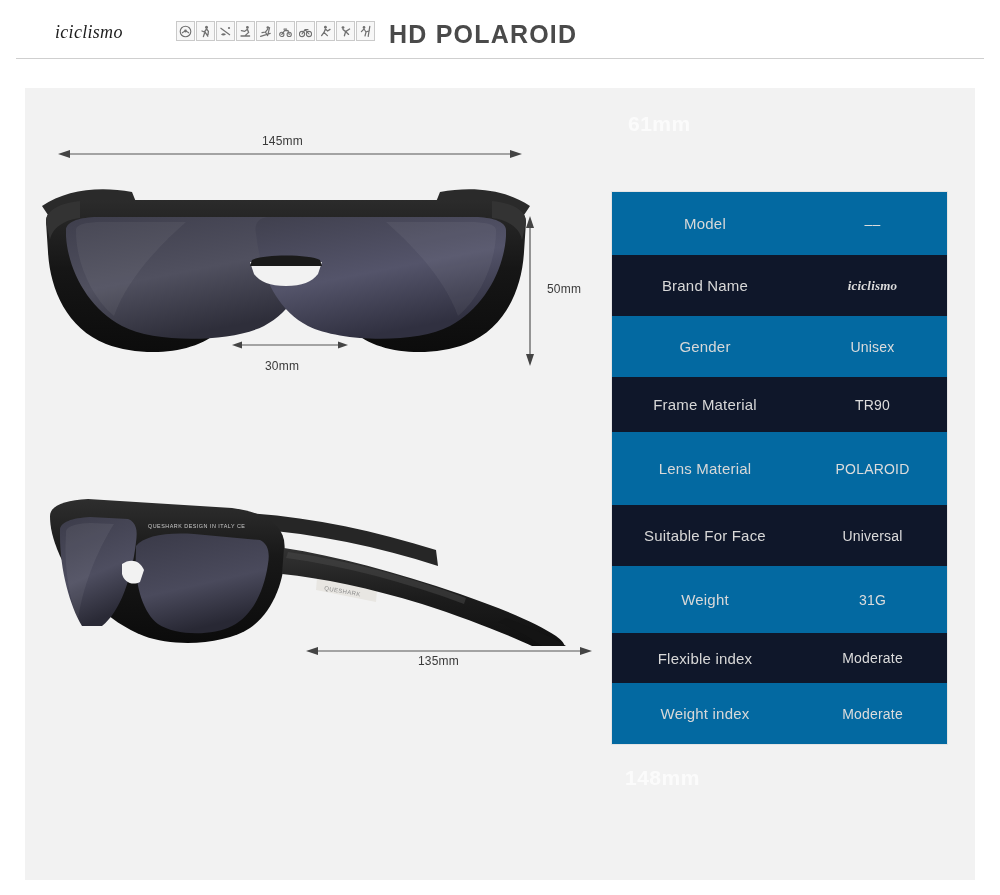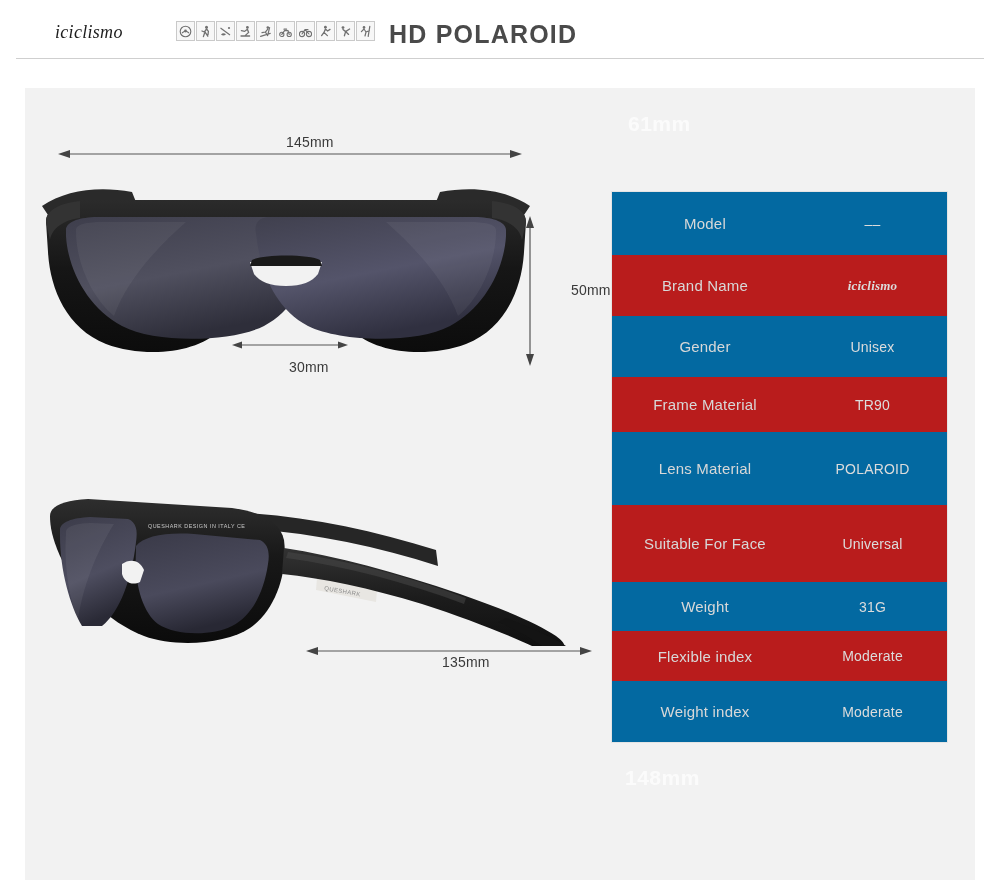--- a/index.html
+++ b/index.html
@@ -78,25 +78,24 @@
     color: #ffffff;
     opacity: 0.72;
     letter-spacing: 0.5px;
   }
   .wm-top  { left: 628px; top: 112px; }
   .wm-bot  { left: 625px; top: 766px; }
 
   
   .dim-label {
     position: absolute;
-    font-size: 14px;
+    font-size: 12px;
     color: #3a3a3a;
     letter-spacing: 0.2px;
     white-space: nowrap;
-    margin-left: 24px;
   }
   .dim-145 { left: 262px; top: 134px; }
   .dim-50  { left: 547px; top: 282px; }
   .dim-30  { left: 265px; top: 359px; text-align: center; }
   .dim-135 { left: 418px; top: 654px; }
 
   .arrow-svg { position: absolute; }
   .arrow-145 { left: 58px; top: 148px; }
   .arrow-50  { left: 524px; top: 216px; }
   .arrow-30  { left: 232px; top: 339px; }
@@ -113,21 +112,21 @@
     left: 611px; top: 191px;
     width: 337px;
     border: 1px solid #e4e4e4;
   }
   .spec-row {
     display: flex;
     align-items: center;
     width: 100%;
   }
   .spec-row.odd  { background: #0369a1; }
-  .spec-row.even { background: #b91c1c; }
+  .spec-row.even { background: #0f172a; }
   .spec-key {
     flex: 0 0 186px;
     text-align: center;
     font-size: 15px;
     color: #d8d8d8;
     letter-spacing: 0.2px;
   }
   .spec-val {
     flex: 1;
     text-align: center;
@@ -376,26 +375,26 @@
   <div class="spec-row even" style="height:55px">
     <div class="spec-key">Frame Material</div>
     <div class="spec-val">TR90</div>
   </div>
 
   <div class="spec-row odd" style="height:73px">
     <div class="spec-key">Lens Material</div>
     <div class="spec-val">POLAROID</div>
   </div>
 
-  <div class="spec-row even" style="height:77px">
+  <div class="spec-row even" style="height:61px">
     <div class="spec-key">Suitable For Face</div>
     <div class="spec-val">Universal</div>
   </div>
 
-  <div class="spec-row odd" style="height:49px">
+  <div class="spec-row odd" style="height:67px">
     <div class="spec-key">Weight</div>
     <div class="spec-val">31G</div>
   </div>
 
   <div class="spec-row even" style="height:50px">
     <div class="spec-key">Flexible index</div>
     <div class="spec-val">Moderate</div>
   </div>
 
   <div class="spec-row odd" style="height:61px">

